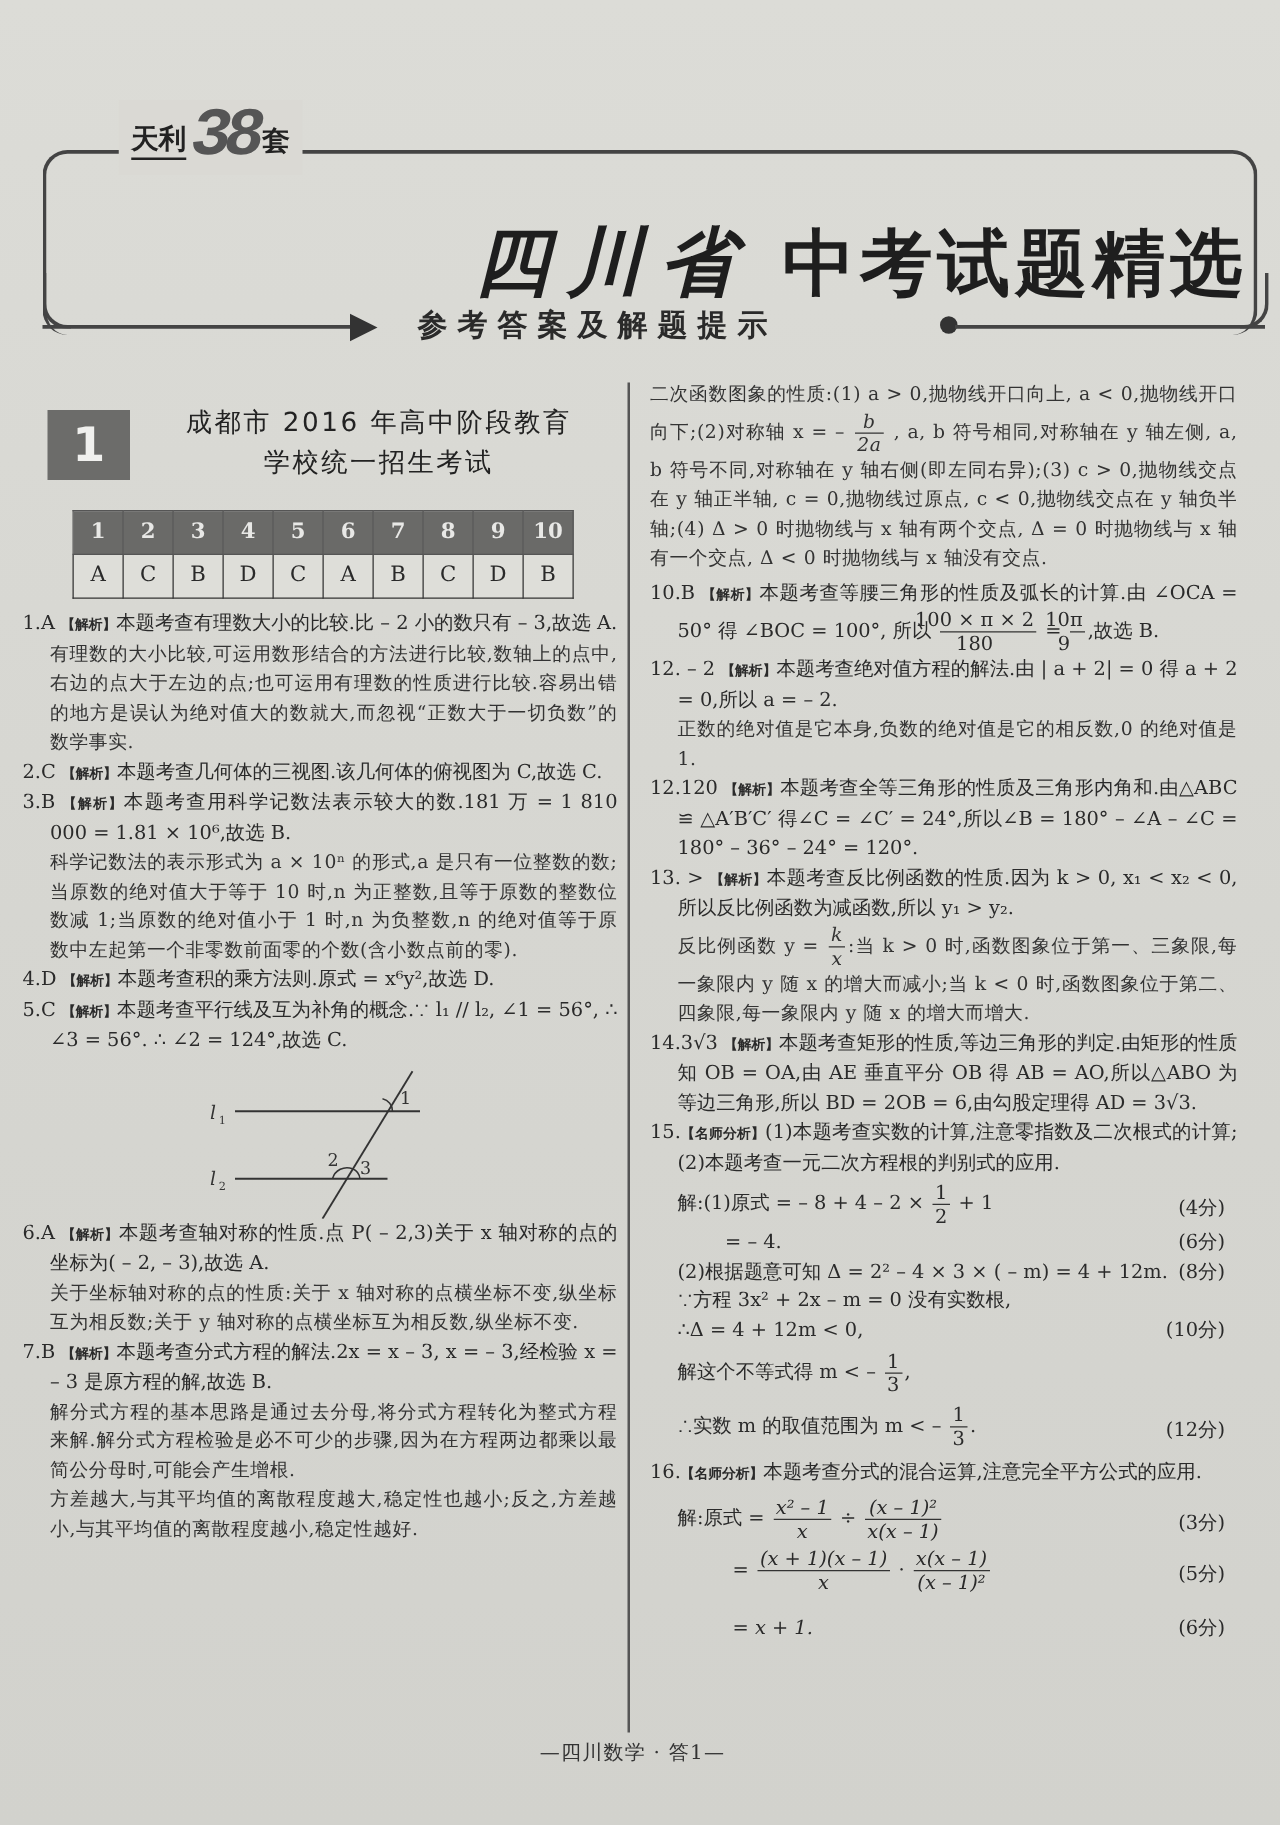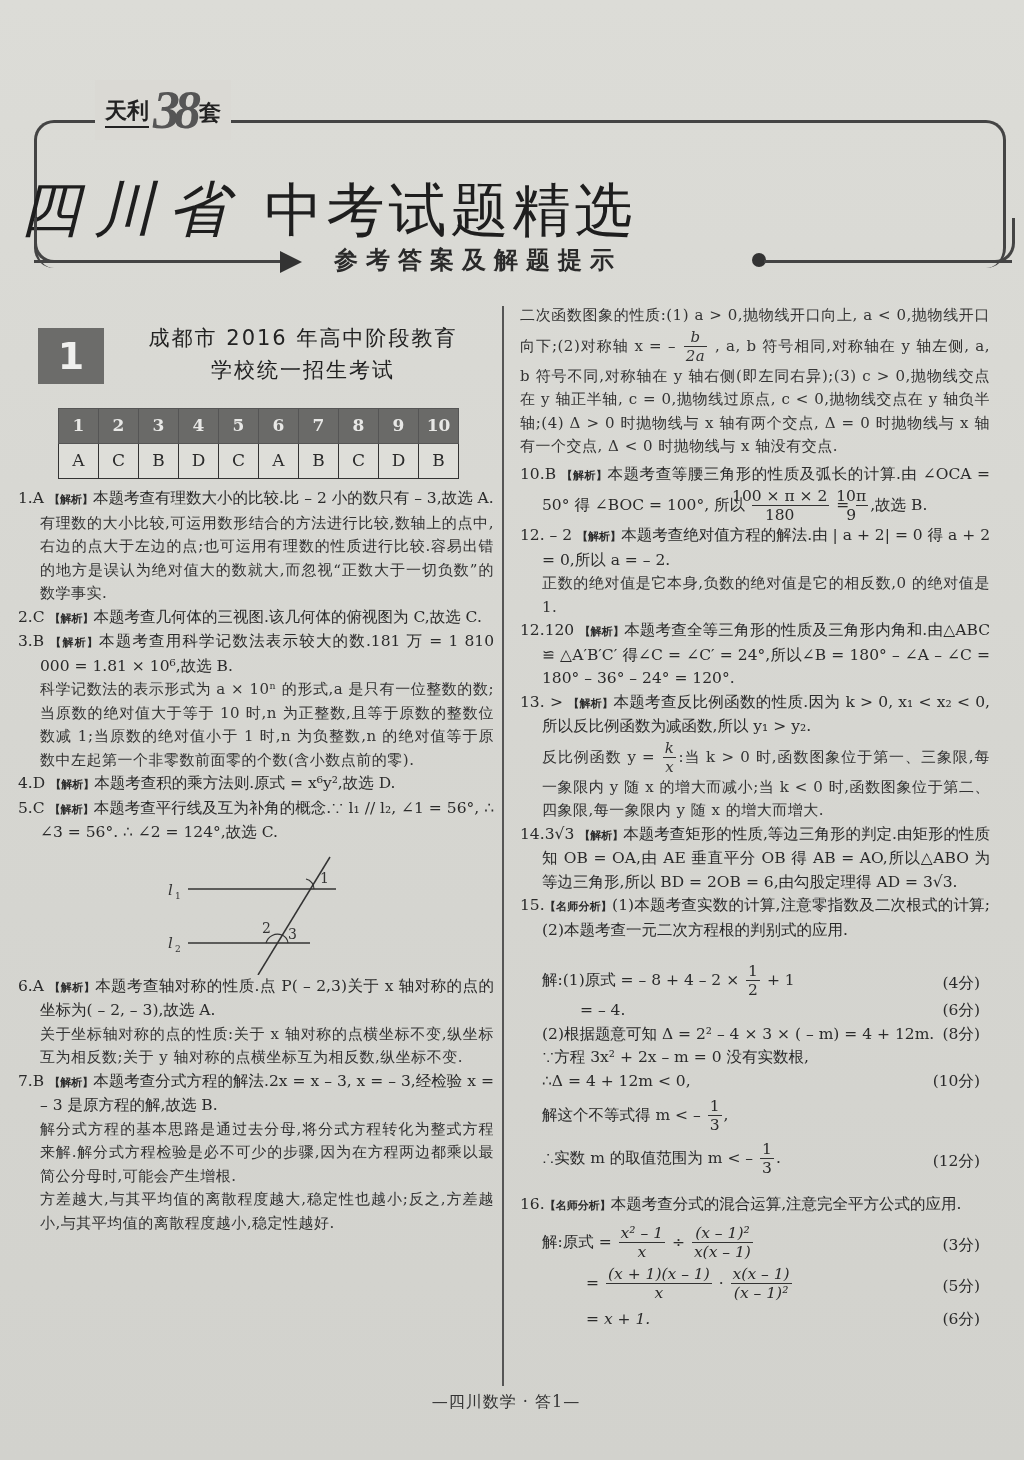--- a/index.html
+++ b/index.html
@@ -20,26 +20,26 @@
     position: absolute; left: 14px; top: 40px; width: 966px; height: 145px;
     border: 3px solid #444; border-radius: 20px;
     border-bottom: none;
   }
   .brand {
     position: absolute; left: 75px; top: 0px; height: 60px;
     background: #dad9d4; padding: 0 10px; display: flex; align-items: flex-end;
   }
   .brand-pre { font-family: "DejaVu Sans", sans-serif; font-weight: bold; font-size: 22px; color: #222;
     border-bottom: 2px solid #222; margin-bottom: 12px; }
-  .brand-num { font-family: Liberation Serif, serif; font-style: italic; font-weight: bold; font-size: 54px; color: #555;
+  .brand-num { font-family: Liberation Mono, monospace; font-style: italic; font-weight: bold; font-size: 54px; color: #555;
     letter-spacing: -6px; margin: 0 4px; line-height: 60px; }
   .brand-post { font-family: "DejaVu Sans", sans-serif; font-weight: bold; font-size: 22px; color: #222; margin-bottom: 12px; }
   .title-main {
-    position: absolute; left: 0; right: 0; top: 90px; text-align: left;
-    font-family: "DejaVu Sans", sans-serif; font-weight: normal; font-size: 58px; color: #1e1e1e;
+    position: absolute; left: 0; right: 0; top: 90px; text-align: right;
+    font-family: "DejaVu Sans", sans-serif; font-weight: bold; font-size: 58px; color: #1e1e1e;
     letter-spacing: 4px;
   }
   .title-main .calli { font-family: "DejaVu Serif", serif; font-style: italic; letter-spacing: 14px; font-size: 60px; }
   .subtitle-row { position: absolute; left: 14px; right: 0; top: 160px; height: 40px; }
   .sub-line-left { position: absolute; left: 0; top: 20px; width: 250px; height: 3px; background: #444; }
   .sub-arrow { position: absolute; left: 246px; top: 11px; width: 0; height: 0;
     border-left: 22px solid #333; border-top: 11px solid transparent; border-bottom: 11px solid transparent; }
   .subtitle {
     position: absolute; left: 300px; top: 4px; font-family: "DejaVu Sans", sans-serif; font-weight: bold;
     font-size: 24px; letter-spacing: 8px; color: #2a2a2a;
@@ -253,21 +253,21 @@
     </p>
 
     <p class="p item">
       <span>14.3√3</span>
       <span class="tag">【解析】</span><span>本题考查矩形的性质,等边三角形的判定.由矩形的性质知 OB = OA,由 AE 垂直平分 OB 得 AB = AO,所以△ABO 为等边三角形,所以 BD = 2OB = 6,由勾股定理得 AD = 3√3.</span>
     </p>
 
     <p class="p item">
       <span>15.</span><span class="tag">【名师分析】</span><span>(1)本题考查实数的计算,注意零指数及二次根式的计算;(2)本题考查一元二次方程根的判别式的应用.</span>
     </p>
-    <div class="sol" style="margin-top:20px">
+    <div class="sol" style="margin-top:3px">
       <span>解:(1)原式 = – 8 + 4 – 2 ×</span>
       <span class="frac"><span class="n">1</span><span class="d">2</span></span>
       <span>+ 1</span>
       <span class="score" style="top:10px">(4分)</span>
     </div>
     <div class="sol" style="padding-left:60px">
       <span>      = – 4.</span>
       <span class="score">(6分)</span>
     </div>
     <div class="sol">
@@ -284,37 +284,37 @@
     <div class="sol" style="margin-top:4px">
       <span>解这个不等式得 m &lt; –</span>
       <span class="frac"><span class="n">1</span><span class="d">3</span></span><span>,</span>
     </div>
     <div class="sol" style="margin-top:6px">
       <span>∴实数 m 的取值范围为 m &lt; –</span>
       <span class="frac"><span class="n">1</span><span class="d">3</span></span><span>.</span>
       <span class="score" style="top:10px">(12分)</span>
     </div>
 
-    <p class="p item" style="margin-top:16px">
+    <p class="p item" style="margin-top:6px">
       <span>16.</span><span class="tag">【名师分析】</span><span>本题考查分式的混合运算,注意完全平方公式的应用.</span>
     </p>
     <div class="sol" style="margin-top:6px">
       <span>解:原式 =</span>
       <span class="frac math"><span class="n">x² – 1</span><span class="d">x</span></span>
       <span>÷</span>
       <span class="frac math"><span class="n">(x – 1)²</span><span class="d">x(x – 1)</span></span>
       <span class="score" style="top:10px">(3分)</span>
     </div>
     <div class="sol" style="padding-left:66px; margin-top:4px">
       <span>=</span>
       <span class="frac math"><span class="n">(x + 1)(x – 1)</span><span class="d">x</span></span>
       <span>·</span>
       <span class="frac math"><span class="n">x(x – 1)</span><span class="d">(x – 1)²</span></span>
       <span class="score" style="top:10px">(5分)</span>
     </div>
-    <div class="sol" style="padding-left:66px; margin-top:6px">
+    <div class="sol" style="padding-left:66px; margin-top:16px">
       <span class="math">= x + 1.</span>
       <span class="score">(6分)</span>
     </div>
   </div>
 
   <div class="footer">—四川数学 · 答1—</div>
 </div>
 
 </body></html>

